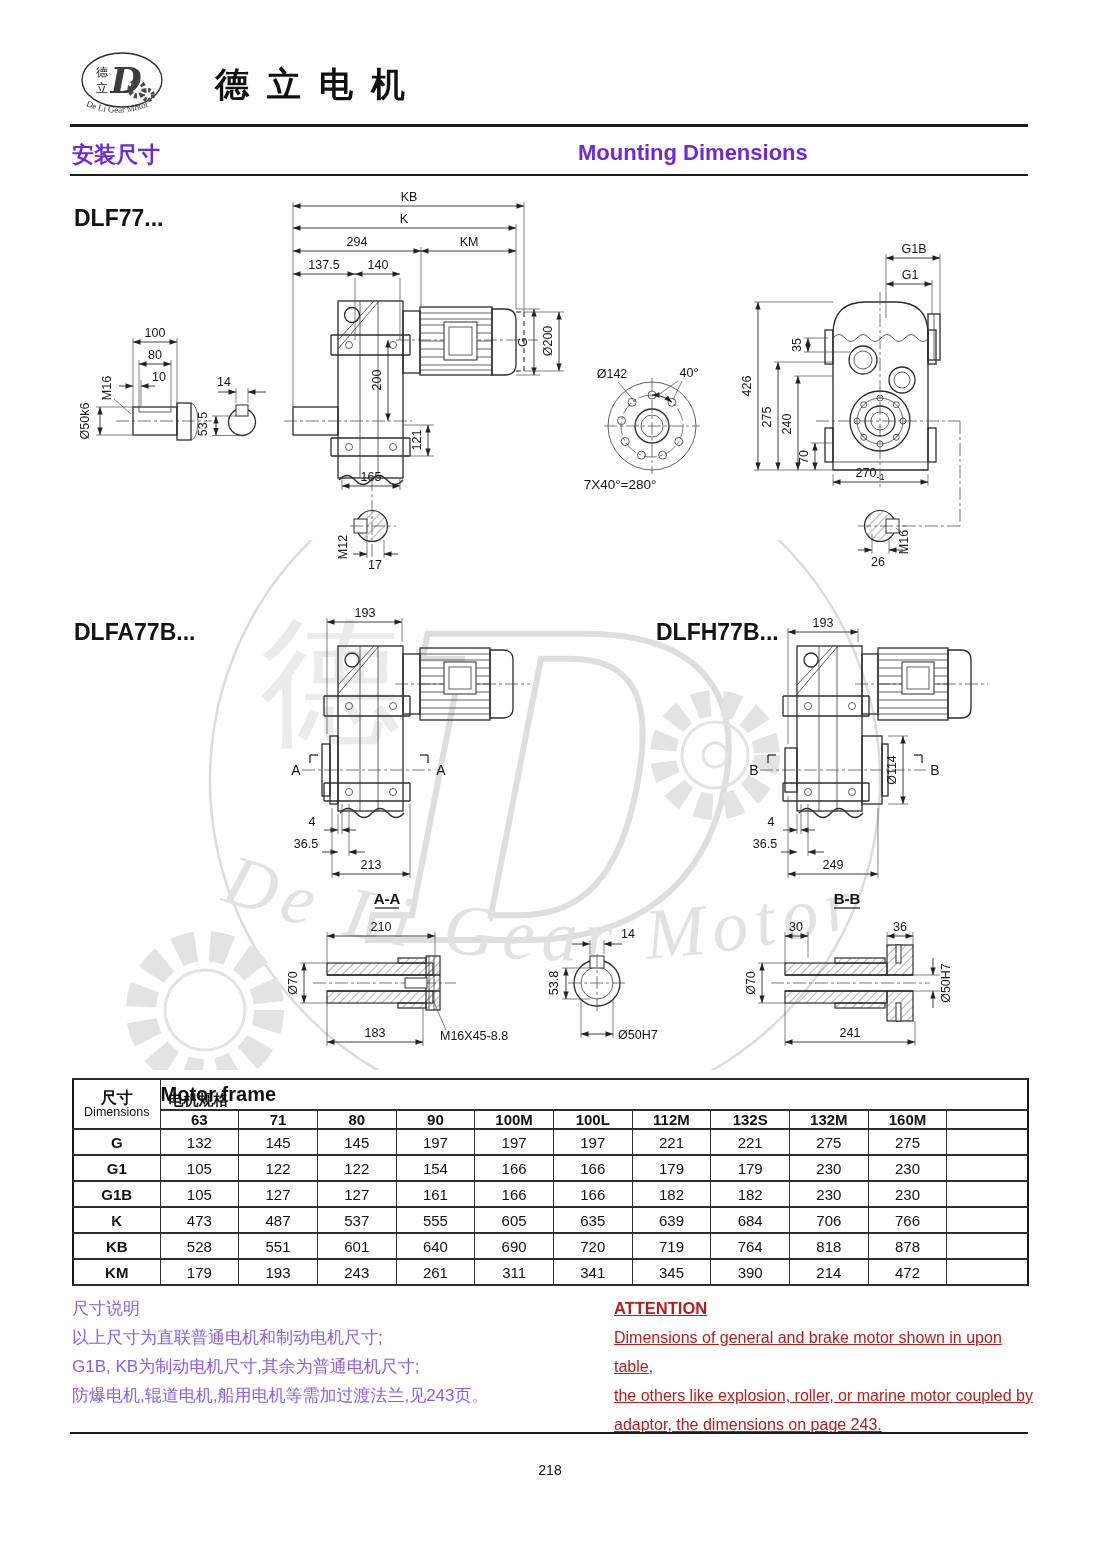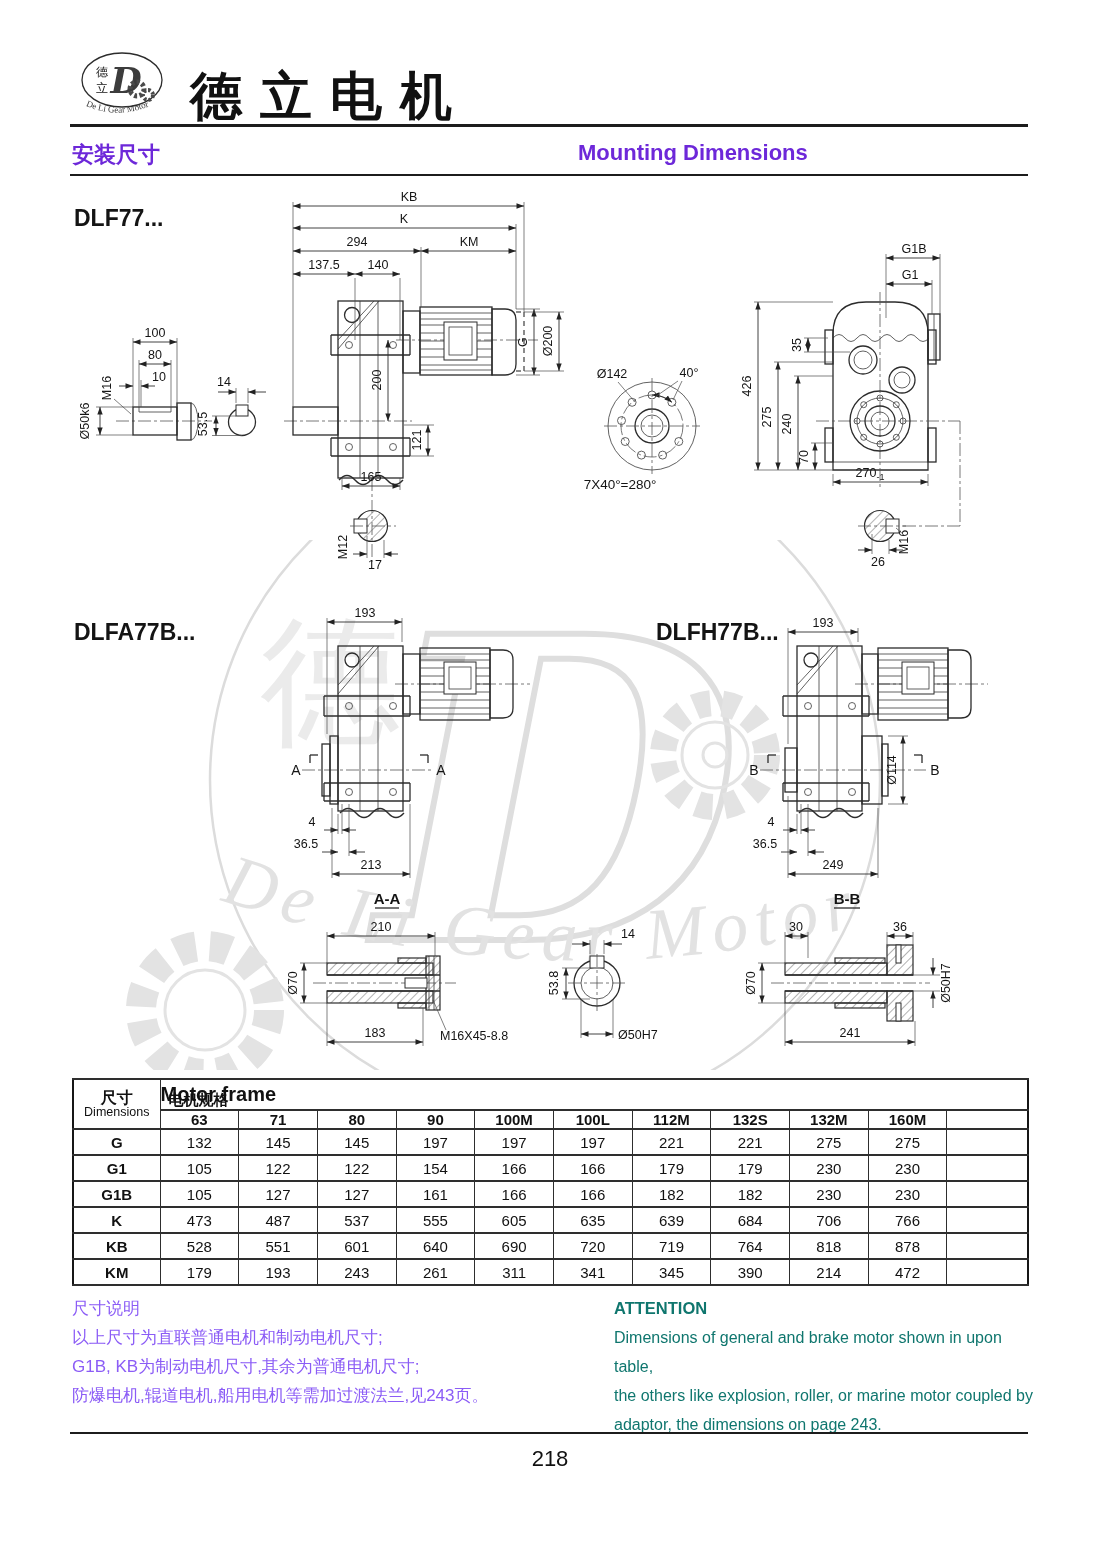--- a/index.html
+++ b/index.html
@@ -1,20 +1,20 @@
 <!DOCTYPE html>
 <html><head>
 <meta charset="utf-8">
 <style>
   html,body{margin:0;padding:0;background:#fff;}
   .page{position:relative;width:1100px;height:1555px;background:#fff;overflow:hidden;
         font-family:"Liberation Sans",sans-serif;color:#111;}
   .abs{position:absolute;}
   .rule{position:absolute;background:#1c1c1c;}
-  .brand{font-family:Liberation Sans, sans-serif;font-weight:bold;font-size:52px;letter-spacing:18px;color:#111;}
+  .brand{font-family:Liberation Sans, sans-serif;font-weight:bold;font-size:34px;letter-spacing:18px;color:#111;margin-left:25px;}
   .sec-title{font-size:22px;font-weight:bold;color:#6d28d9;}
   .layer{z-index:2;}
   .wm{z-index:1;}
   
   svg .s{stroke:#2c2c2c;stroke-width:1.3;fill:none;}
   svg .t{stroke:#3a3a3a;stroke-width:0.8;fill:none;}
   svg .dim{stroke:#2c2c2c;stroke-width:0.9;fill:none;}
   svg .ext{stroke:#4a4a4a;stroke-width:0.7;fill:none;}
   svg .cl{stroke:#555;stroke-width:0.8;fill:none;stroke-dasharray:13 3 3 3;}
   svg .dsh{stroke:#2c2c2c;stroke-width:1.1;fill:none;stroke-dasharray:5 4;}
@@ -31,23 +31,23 @@
   .dims-table tbody tr{height:26px;}
   .dims-table thead th{font-weight:bold;}
   .dims-table tbody th{font-weight:bold;}
   .dim-cell .cn{font-size:16px;font-weight:bold;line-height:17px;}
   .dim-cell .en{font-size:12.5px;font-weight:normal;line-height:13px;}
   .spec-cell{position:relative;}
   .spec-cell .cn{position:absolute;left:8px;top:11px;font-size:15px;font-weight:bold;}
   .spec-cell .en{display:block;text-align:left;font-weight:bold;font-size:20px;}
   
   .notes-cn{font:17px/29px "Liberation Sans",sans-serif;color:#8b5cf6;}
-  .notes-en{font:16px/29px "Liberation Sans",sans-serif;color:#0f766e;}
+  .notes-en{font:16px/29px "Liberation Sans",sans-serif;color:#b91c1c;text-decoration:underline;}
   .notes-en .ttl{font-weight:bold;font-size:16.5px;}
-  .pageno{position:absolute;left:0;width:1100px;text-align:center;font-size:22px;color:#111;}
+  .pageno{position:absolute;left:0;width:1100px;text-align:center;font-size:14px;color:#111;margin-top:16px;}
 </style>
 </head>
 <body>
 
 <div class="page">
 
   <svg class="abs layer" style="left:74px;top:48px" width="110" height="80" viewBox="0 0 110 80">
     <ellipse cx="48" cy="32" rx="40" ry="27" class="s"></ellipse>
     <text x="28" y="28" text-anchor="middle" style="font:12px 'Liberation Sans',sans-serif">德</text>
     <text x="28" y="44" text-anchor="middle" style="font:12px 'Liberation Sans',sans-serif">立</text>

